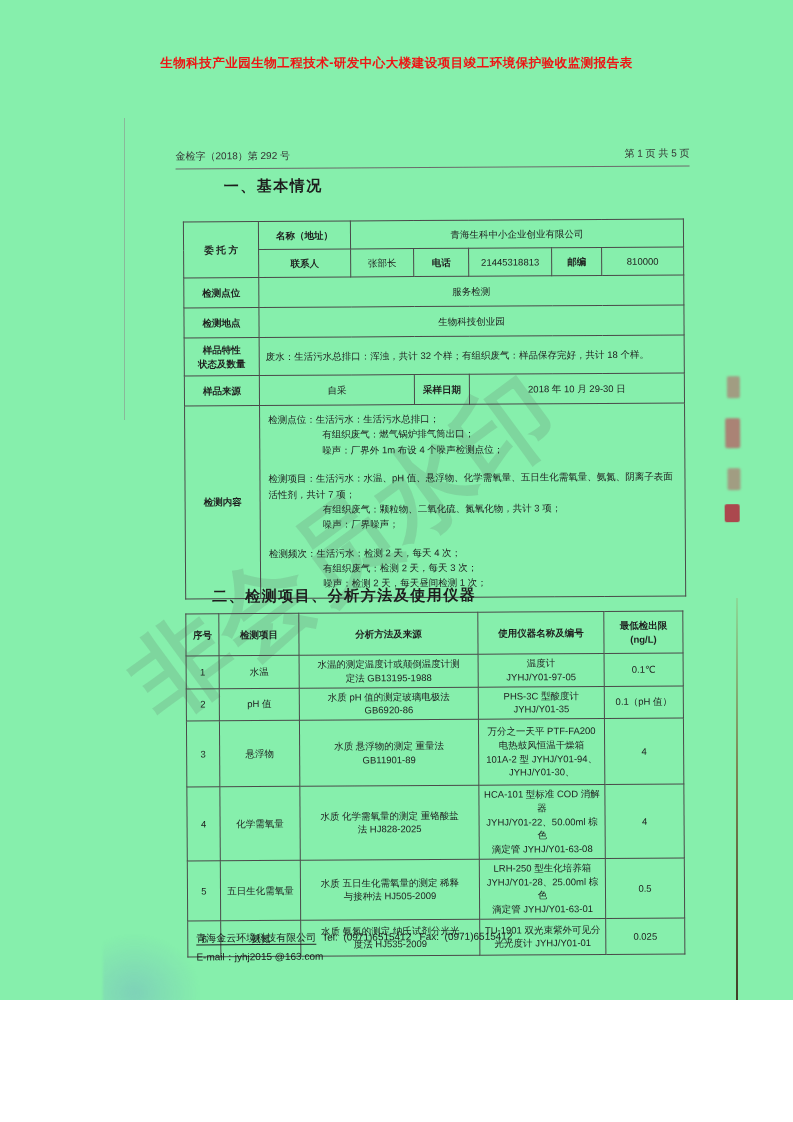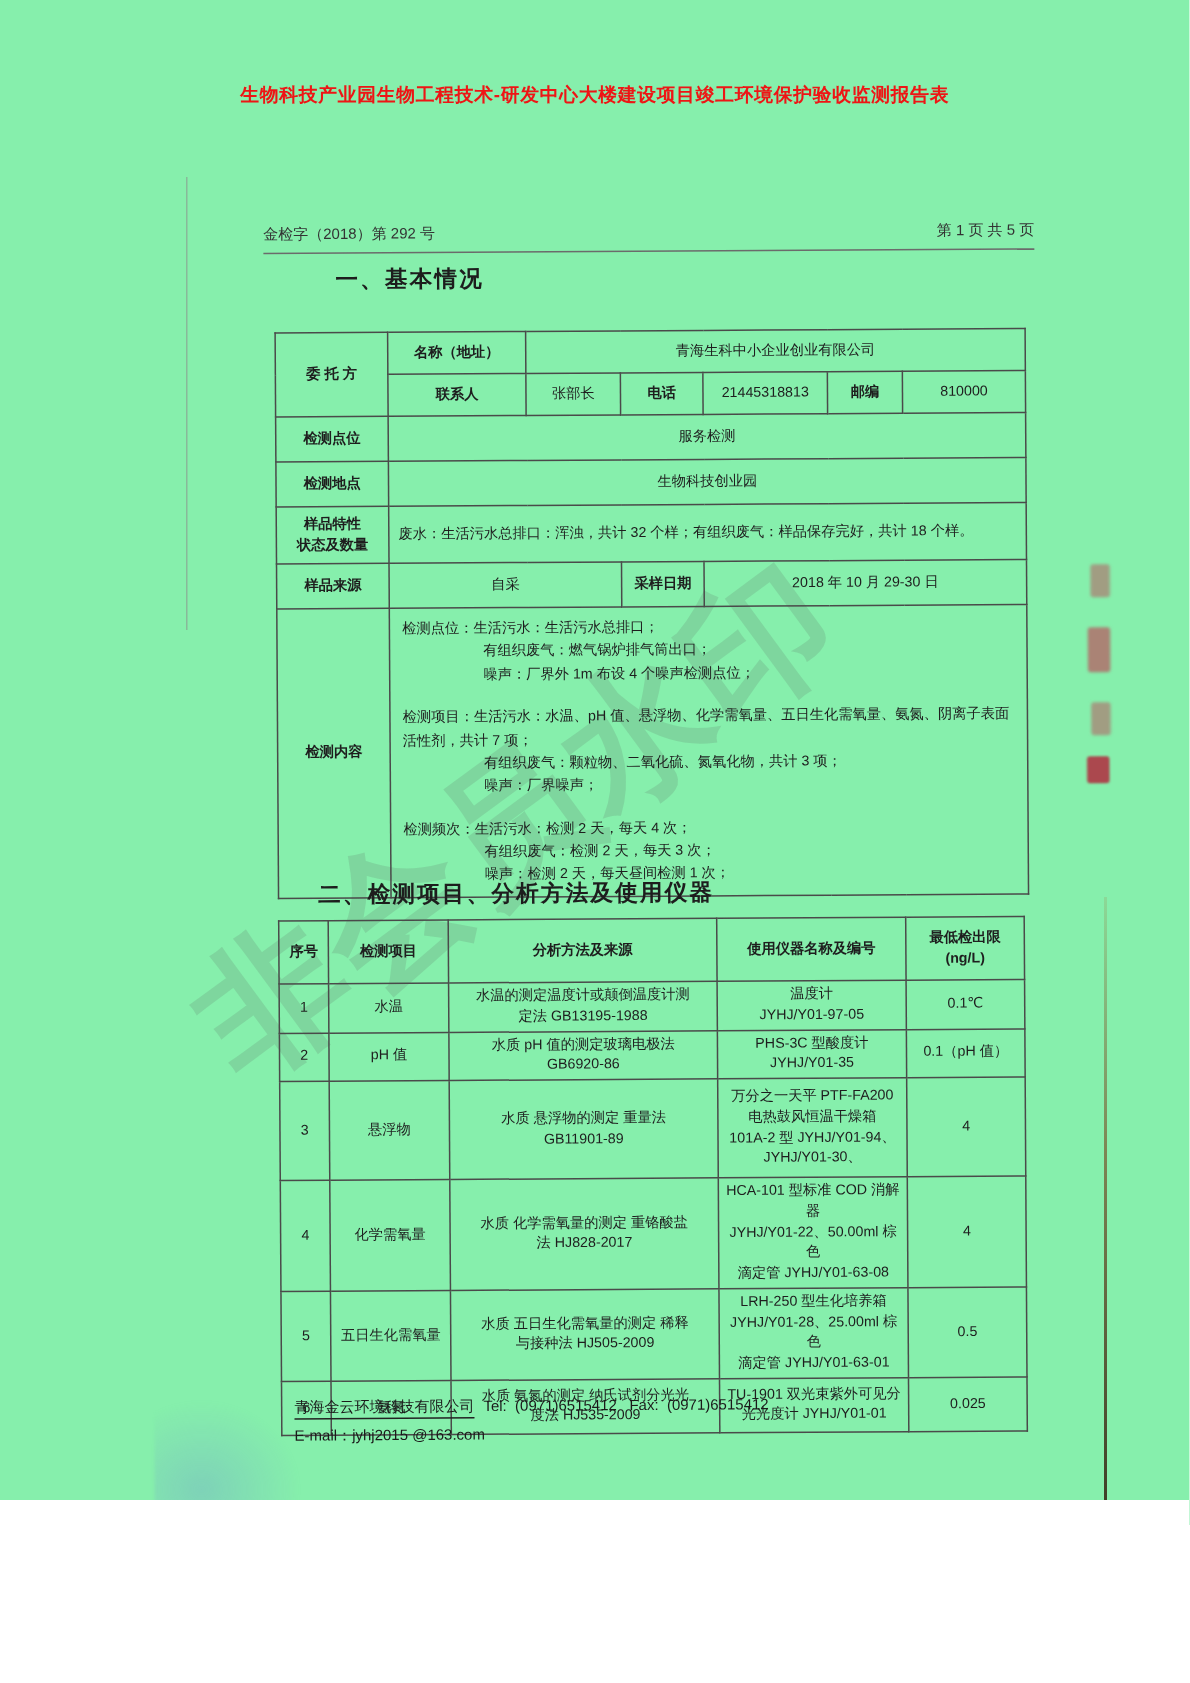--- a/index.html
+++ b/index.html
@@ -189,21 +189,21 @@
         <td class="preline">万分之一天平 PTF-FA200
 电热鼓风恒温干燥箱
 101A-2 型 JYHJ/Y01-94、
 JYHJ/Y01-30、</td>
         <td>4</td>
       </tr>
       <tr style="height:52px">
         <td>4</td>
         <td>化学需氧量</td>
         <td class="preline">水质 化学需氧量的测定 重铬酸盐
-法 HJ828-2017</td>
+法 HJ828-2025</td>
         <td class="preline">HCA-101 型标准 COD 消解器
 JYHJ/Y01-22、50.00ml 棕色
 滴定管 JYHJ/Y01-63-08</td>
         <td>4</td>
       </tr>
       <tr style="height:52px">
         <td>5</td>
         <td>五日生化需氧量</td>
         <td class="preline">水质 五日生化需氧量的测定 稀释
 与接种法 HJ505-2009</td>

